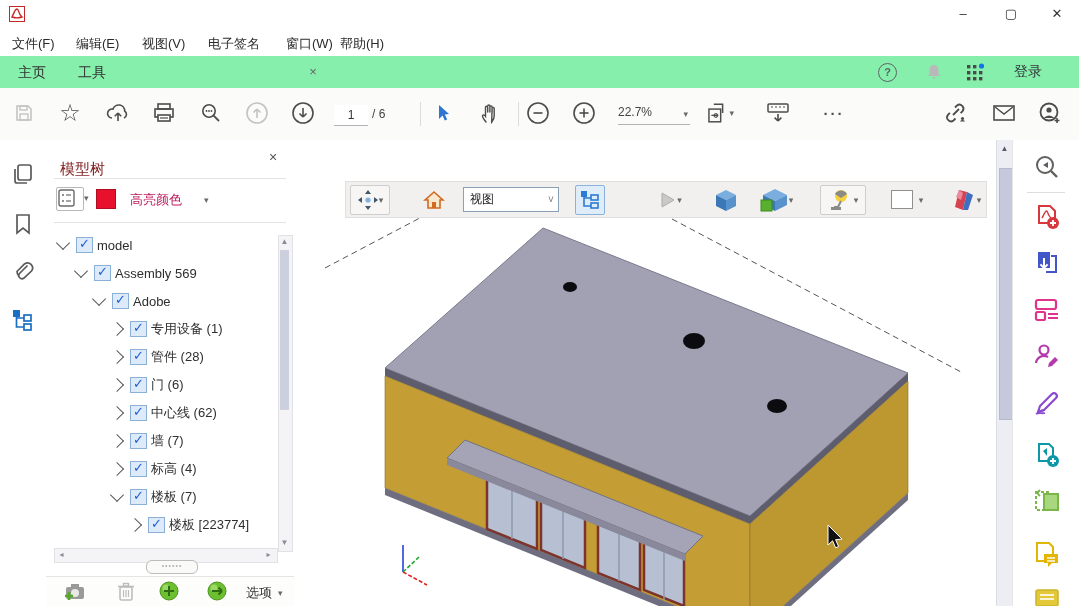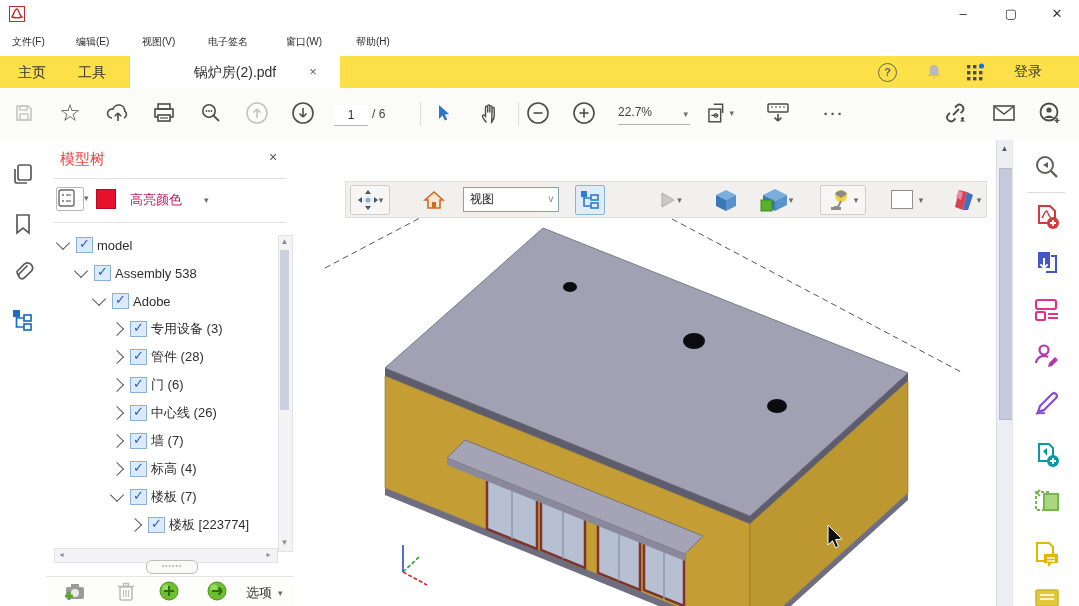--- a/index.html
+++ b/index.html
@@ -5,43 +5,43 @@
   html,body{margin:0;padding:0;}
   body{width:1079px;height:606px;position:relative;overflow:hidden;background:#fff;
        font-family:"Liberation Sans","DejaVu Sans",sans-serif;font-size:13px;color:#333;}
   .abs{position:absolute;}
   
   .titlebar{left:0;top:0;width:1079px;height:28px;background:#ffffff;border-bottom:1px solid #f0f0f0;}
   .title-text{left:32px;top:6px;font-size:13px;color:#1a1a1a;}
   .win-btn{top:4px;width:34px;height:20px;text-align:center;line-height:20px;color:#333;font-size:13px;}
   
   .menubar{left:0;top:28px;width:1079px;height:28px;background:#fff;}
-  .menu-item{top:5px;font-size:10px;color:#2b2b2b;padding:2px 4px;}
-  
-  .tabbar{left:0;top:56px;width:1079px;height:32px;background:#fde047;border-bottom:1px solid #d2d1d0;}
+  .menu-item{top:5px;font-size:13px;color:#2b2b2b;padding:2px 4px;}
+  
+  .tabbar{left:0;top:56px;width:1079px;height:32px;background:#86efac;border-bottom:1px solid #d2d1d0;}
   .tab{top:0;height:32px;line-height:32px;font-size:14px;color:#323232;text-align:center;}
   .doc-tab{left:130px;width:210px;background:#ffffff;}
   .tab-close{left:305px;top:8px;width:16px;height:16px;line-height:16px;text-align:center;color:#666;font-size:13px;}
   .signin{left:1014px;top:7px;font-size:14px;color:#30343a;}
   .help-circle{left:878px;top:7px;width:17px;height:17px;border:1.5px solid #5f6368;border-radius:50%;
                text-align:center;line-height:17px;font-size:11px;color:#5f6368;font-weight:bold;}
   
   .toolbar{left:0;top:88px;width:1079px;height:52px;background:#fbfbfa;border-bottom:1px solid #d8d7d5;}
   .tb{width:28px;height:28px;top:11px;display:flex;align-items:center;justify-content:center;}
   .page-input{left:334px;top:17px;width:30px;height:18px;border:none;border-bottom:1px solid #b3b3b3;
               background:#fff;text-align:center;font-size:12px;color:#333;}
   .page-total{left:372px;top:19px;font-size:12px;color:#444;}
   .zoom-box{left:618px;top:17px;width:72px;height:19px;border-bottom:1px solid #b3b3b3;font-size:12px;color:#444;}
   .caret{color:#6a6a6a;font-size:9px;}
   .vr{top:14px;width:1px;height:24px;background:#dcdcda;}
   
   .rail{left:0;top:140px;width:46px;height:466px;background:#fff;border-right:1px solid #e4e4e2;}
   .rail-ic{left:11px;width:24px;height:24px;}
   .panel{left:46px;top:140px;width:249px;height:466px;background:#fff;border-right:1px solid #c9c8c6;}
-  .panel-title{left:14px;top:10px;font-size:15px;color:#ef4444;}
+  .panel-title{left:14px;top:20px;font-size:15px;color:#7f1d1d;}
   .panel-x{left:218px;top:8px;width:18px;height:18px;text-align:center;line-height:18px;color:#555;font-size:14px;}
   .hdiv{left:8px;width:232px;height:1px;background:#e3e2e0;}
   .swatch{left:50px;top:49px;width:18px;height:18px;background:#e8112d;border:1px solid #b00d23;}
   .hl-label{left:84px;top:51px;font-size:13px;color:#be185d;}
   .listbtn{left:10px;top:47px;width:26px;height:22px;border:1px solid #b9b8b6;border-radius:2px;background:#fff;}
   
   .trow{left:0;height:26px;width:230px;display:flex;align-items:center;}
   .chev{width:9px;height:9px;border-right:1.6px solid #5a5a5a;border-bottom:1.6px solid #5a5a5a;display:inline-block;flex:none;}
   .chev.open{transform:rotate(45deg);margin-top:-4px;}
   .chev.closed{transform:rotate(-45deg);}
@@ -83,29 +83,26 @@
   <span class="abs win-btn" style="left:994px">▢</span>
   <span class="abs win-btn" style="left:1040px">✕</span>
 </div>
 
 <div class="abs menubar">
   <span class="abs menu-item" style="left:8px">文件(F)</span>
   <span class="abs menu-item" style="left:72px">编辑(E)</span>
   <span class="abs menu-item" style="left:138px">视图(V)</span>
   <span class="abs menu-item" style="left:204px">电子签名</span>
   <span class="abs menu-item" style="left:282px">窗口(W)</span>
-  <span class="abs menu-item" style="left:352px">帮助(H)</span>
+  <span class="abs menu-item" style="left:336px">帮助(H)</span>
 </div>
 
 <div class="abs tabbar">
   <span class="abs tab" style="left:6px;width:52px">主页</span>
   <span class="abs tab" style="left:66px;width:52px">工具</span>
-  <div class="abs tab doc-tab">
-    <span>锅炉房(2).pdf</span>
-  </div>
   <span class="abs tab-close">×</span>
   <span class="abs help-circle">?</span>
   <svg class="abs" style="left:925px;top:7px" width="18" height="18" viewBox="0 0 18 18">
     <path d="M9 2c-3 0-4.5 2-4.5 5v4L3 13h12l-1.5-2V7C13.5 4 12 2 9 2z" fill="#b9b9b9"></path>
     <path d="M7.5 14a1.5 1.5 0 0 0 3 0z" fill="#b9b9b9"></path>
   </svg>
   <svg class="abs" style="left:966px;top:7px" width="20" height="18" viewBox="0 0 20 18">
     <g fill="#4a4a4a">
       <rect x="1" y="2" width="3.4" height="3.4"></rect>
         <rect x="7" y="2" width="3.4" height="3.4"></rect>
@@ -281,46 +278,46 @@
   <div class="abs hdiv" style="top:82px"></div>
 
   <div class="abs trow" style="top:92px;padding-left:12px">
     <span class="chev open"></span>
       <span class="cb">✓</span>
       <span class="tlabel">model</span>
   </div>
   <div class="abs trow" style="top:120px;padding-left:30px">
     <span class="chev open"></span>
       <span class="cb">✓</span>
-      <span class="tlabel">Assembly 538</span>
+      <span class="tlabel">Assembly 569</span>
   </div>
   <div class="abs trow" style="top:148px;padding-left:48px">
     <span class="chev open"></span>
       <span class="cb">✓</span>
       <span class="tlabel">Adobe</span>
   </div>
   <div class="abs trow" style="top:176px;padding-left:66px">
     <span class="chev closed"></span>
       <span class="cb">✓</span>
-      <span class="tlabel">专用设备 (3)</span>
+      <span class="tlabel">专用设备 (1)</span>
   </div>
   <div class="abs trow" style="top:204px;padding-left:66px">
     <span class="chev closed"></span>
       <span class="cb">✓</span>
       <span class="tlabel">管件 (28)</span>
   </div>
   <div class="abs trow" style="top:232px;padding-left:66px">
     <span class="chev closed"></span>
       <span class="cb">✓</span>
       <span class="tlabel">门 (6)</span>
   </div>
   <div class="abs trow" style="top:260px;padding-left:66px">
     <span class="chev closed"></span>
       <span class="cb">✓</span>
-      <span class="tlabel">中心线 (26)</span>
+      <span class="tlabel">中心线 (62)</span>
   </div>
   <div class="abs trow" style="top:288px;padding-left:66px">
     <span class="chev closed"></span>
       <span class="cb">✓</span>
       <span class="tlabel">墙 (7)</span>
   </div>
   <div class="abs trow" style="top:316px;padding-left:66px">
     <span class="chev closed"></span>
       <span class="cb">✓</span>
       <span class="tlabel">标高 (4)</span>

